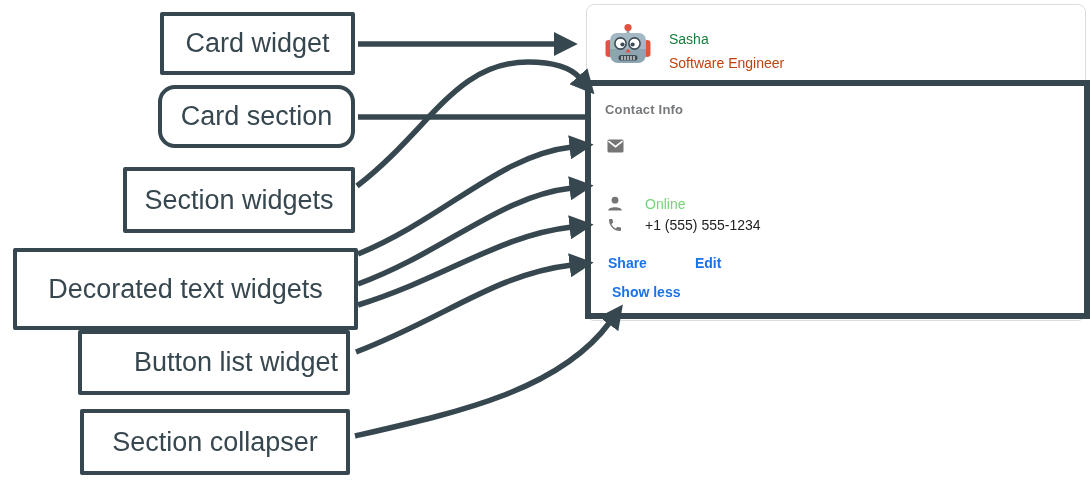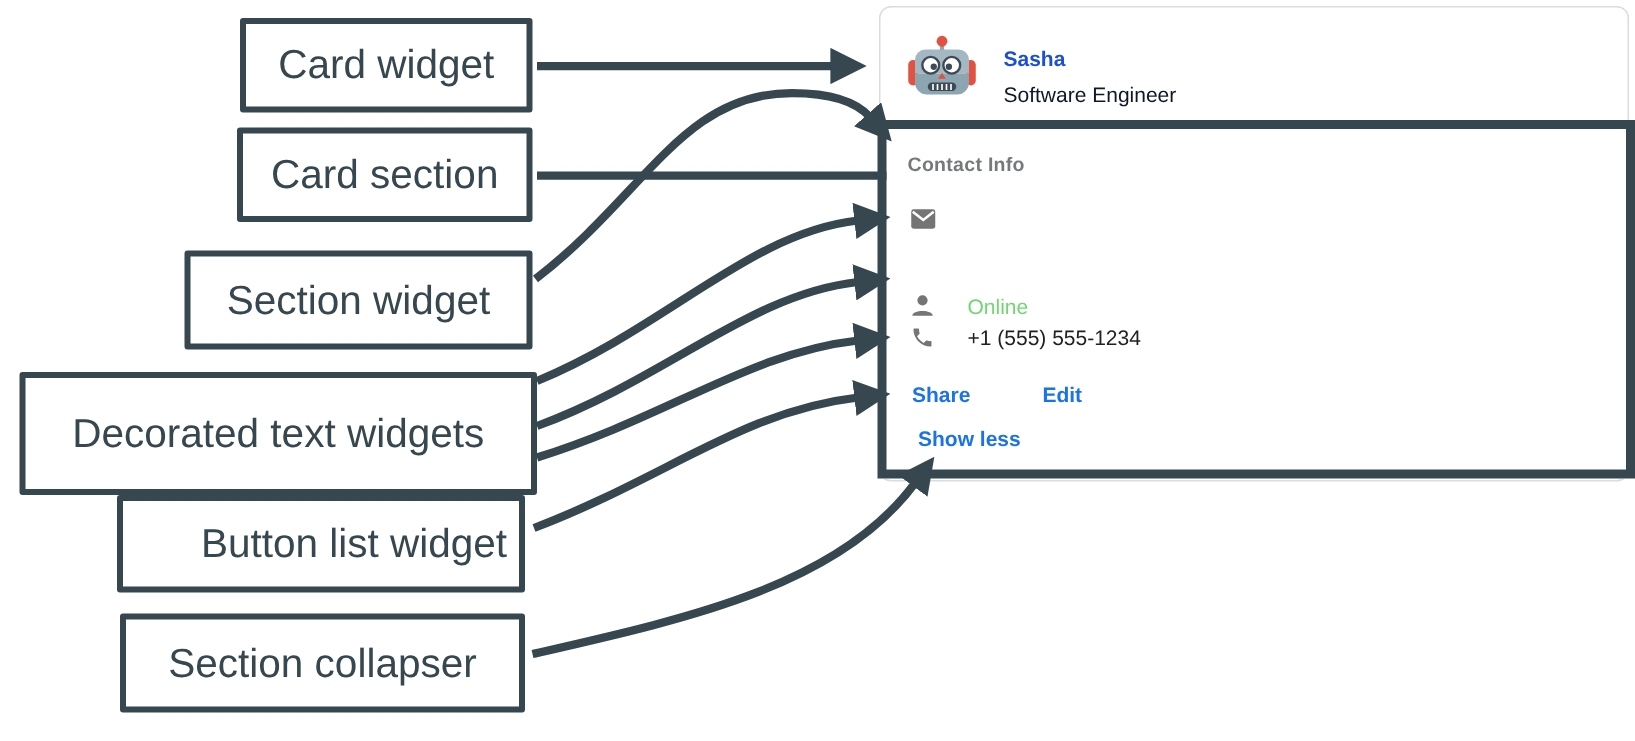--- a/index.html
+++ b/index.html
@@ -11,44 +11,44 @@
   }
 
   
   .label-box {
     position:absolute; background:#ffffff; border:4px solid #37474f;
     border-radius:2px; color:#37474f; font-size:27px; line-height:1;
     display:flex; align-items:center; justify-content:center;
     white-space:nowrap; z-index:4;
   }
   #lbl-card-header      { left:160px; top:12px;  width:195px; height:63px; }
-  #lbl-card-section     { left:158px; top:85px;  width:197px; height:63px; }
+  #lbl-card-section     { left:158px; top:85px;  width:197px; height:63px;border-radius:17px; }
   #lbl-section-header   { left:123px; top:167px; width:232px; height:66px; }
   #lbl-decorated        { left:13px;  top:248px; width:345px; height:82px; }
   #lbl-button-list      { left:78px;  top:330px; width:272px; height:65px;padding-left:44px; }
   #lbl-collapser        { left:80px;  top:409px; width:270px; height:66px; }
 
   
   #arrows { position:absolute; left:0; top:0; width:1090px; height:494px;
             z-index:3; pointer-events:none; }
 
   
   .card {
     position:absolute; left:586px; top:4px; width:500px; height:317px;
     background:#ffffff; border:1px solid #dadce0; border-radius:8px;
     z-index:1;
   }
   .card-header { position:absolute; left:0; top:0; width:100%; height:76px; }
   .avatar { position:absolute; left:17px; top:15px; width:48px; height:48px; }
   .card-name {
-    position:absolute; left:82px; top:27px; font-size:14px; font-weight:700;
-    color:#1d4ed8; line-height:1;
+    position:absolute; left:82px; top:27px; font-size:14px; font-weight:400;
+    color:#15803d; line-height:1;
   }
   .card-subtitle {
-    position:absolute; left:82px; top:51px; font-size:14px; color:#0f172a;
+    position:absolute; left:82px; top:51px; font-size:14px; color:#c2410c;
     line-height:1;
   }
 
   
   .card-section {
     position:absolute; left:585px; top:80px; width:505px; height:239px;
     background:#ffffff; border:6px solid #37474f; z-index:2;
   }
   .section-title {
     position:absolute; left:14px; top:16px; font-size:13px; font-weight:700;
@@ -166,18 +166,18 @@
       <path d="M 358 254 C 445 218, 500 155, 572 147" marker-end="url(#ah)"></path>
       <path d="M 358 284 C 445 252, 500 196, 572 188" marker-end="url(#ah)"></path>
       <path d="M 358 305 C 445 278, 500 235, 572 227" marker-end="url(#ah)"></path>
       <path d="M 356 352 C 445 318, 495 274, 572 265" marker-end="url(#ah)"></path>
       <path d="M 355 436 C 460 412, 560 390, 610 322" marker-end="url(#ah)"></path>
     </g>
   </svg>
 
   <div class="label-box" id="lbl-card-header">Card widget</div>
   <div class="label-box" id="lbl-card-section">Card section</div>
-  <div class="label-box" id="lbl-section-header">Section widget</div>
+  <div class="label-box" id="lbl-section-header">Section widgets</div>
   <div class="label-box" id="lbl-decorated">Decorated text widgets</div>
   <div class="label-box" id="lbl-button-list">Button list widget</div>
   <div class="label-box" id="lbl-collapser">Section collapser</div>
 
 </div>
 
 </body></html>

